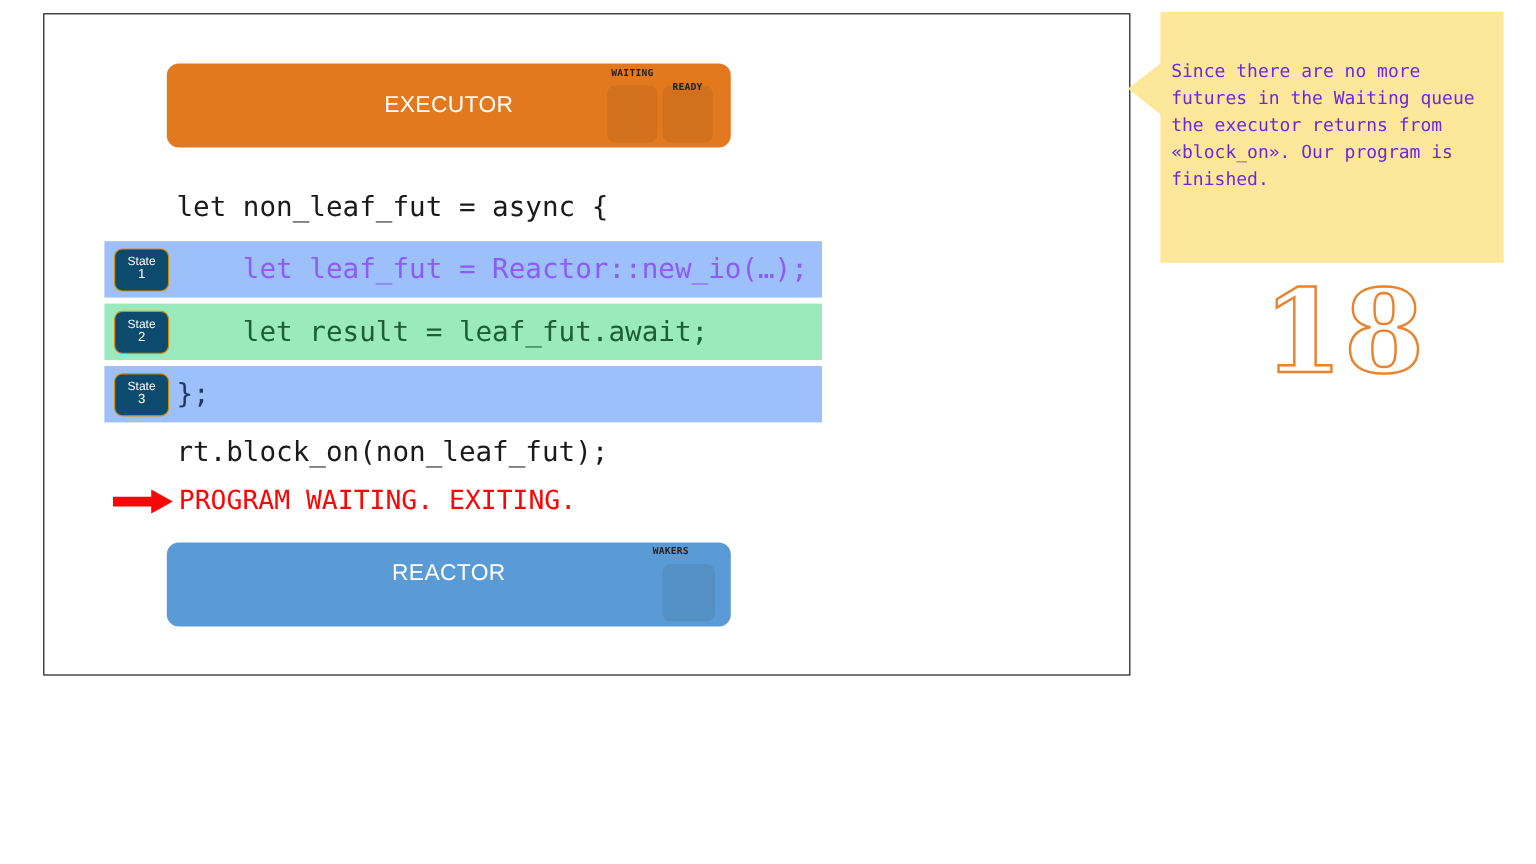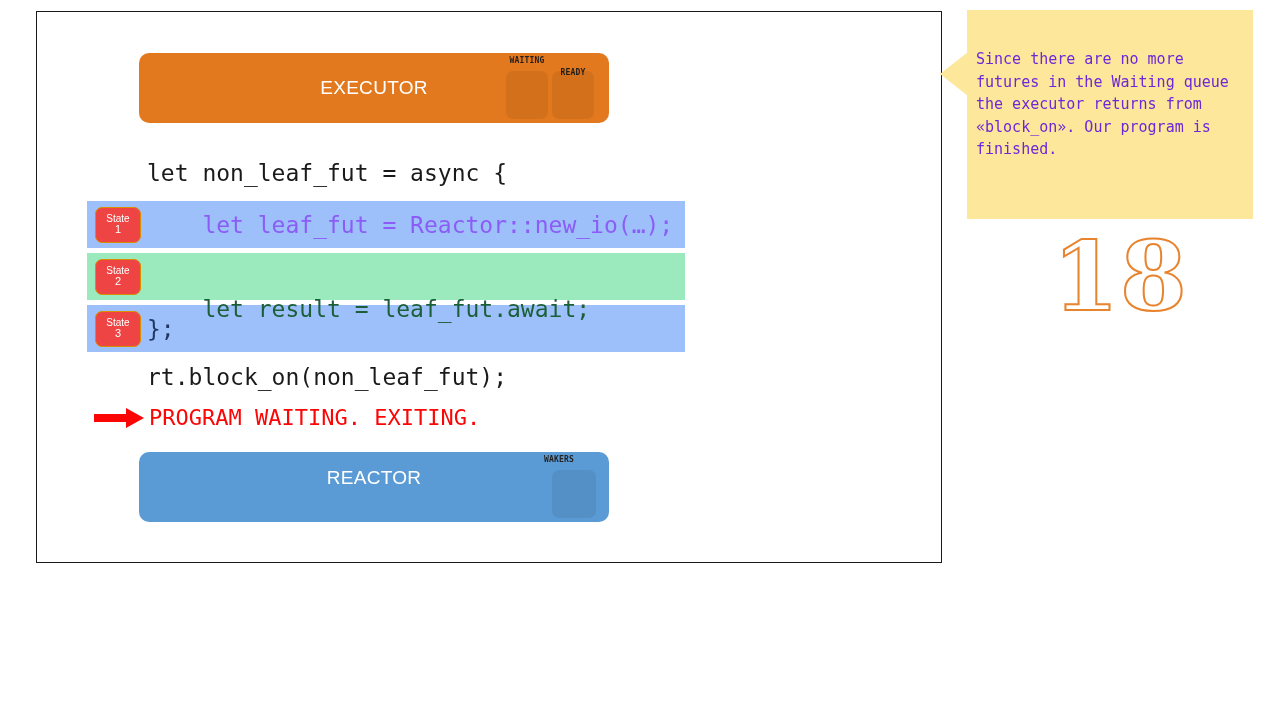--- a/index.html
+++ b/index.html
@@ -138,31 +138,31 @@
     position: absolute;
     left: 50px;
     width: 598px;
   }
   #band-1 { top: 189px; height: 47px; background: #9dc0fb; }
   #band-2 { top: 241px; height: 47px; background: #9aeabe; }
   #band-3 { top: 293px; height: 47px; background: #9dc0fb; }
 
   #code-line-0 { left: 110px; top: 148px; }
   #code-line-1 { left: 110px; top: 200px; color: #8b5cf6; }
-  #code-line-2 { left: 110px; top: 252px; color: #1b5e38; margin-top: 32px; }
+  #code-line-2 { left: 110px; top: 252px; color: #1b5e38; }
   #code-line-3 { left: 110px; top: 304px; color: #1f3864; }
   #code-line-4 { left: 110px; top: 352px; }
 
   
   .state-badge {
     position: absolute;
     left: 58px;
     width: 46px;
     height: 36px;
-    background: #ef4444;
+    background: #0c4a6e;
     border: 1.4px solid #d98e02;
     border-radius: 7px;
     box-sizing: border-box;
     display: flex;
     flex-direction: column;
     align-items: center;
     justify-content: center;
     color: #ffffff;
     font-family: "Liberation Sans", sans-serif;
     line-height: 1.05;

